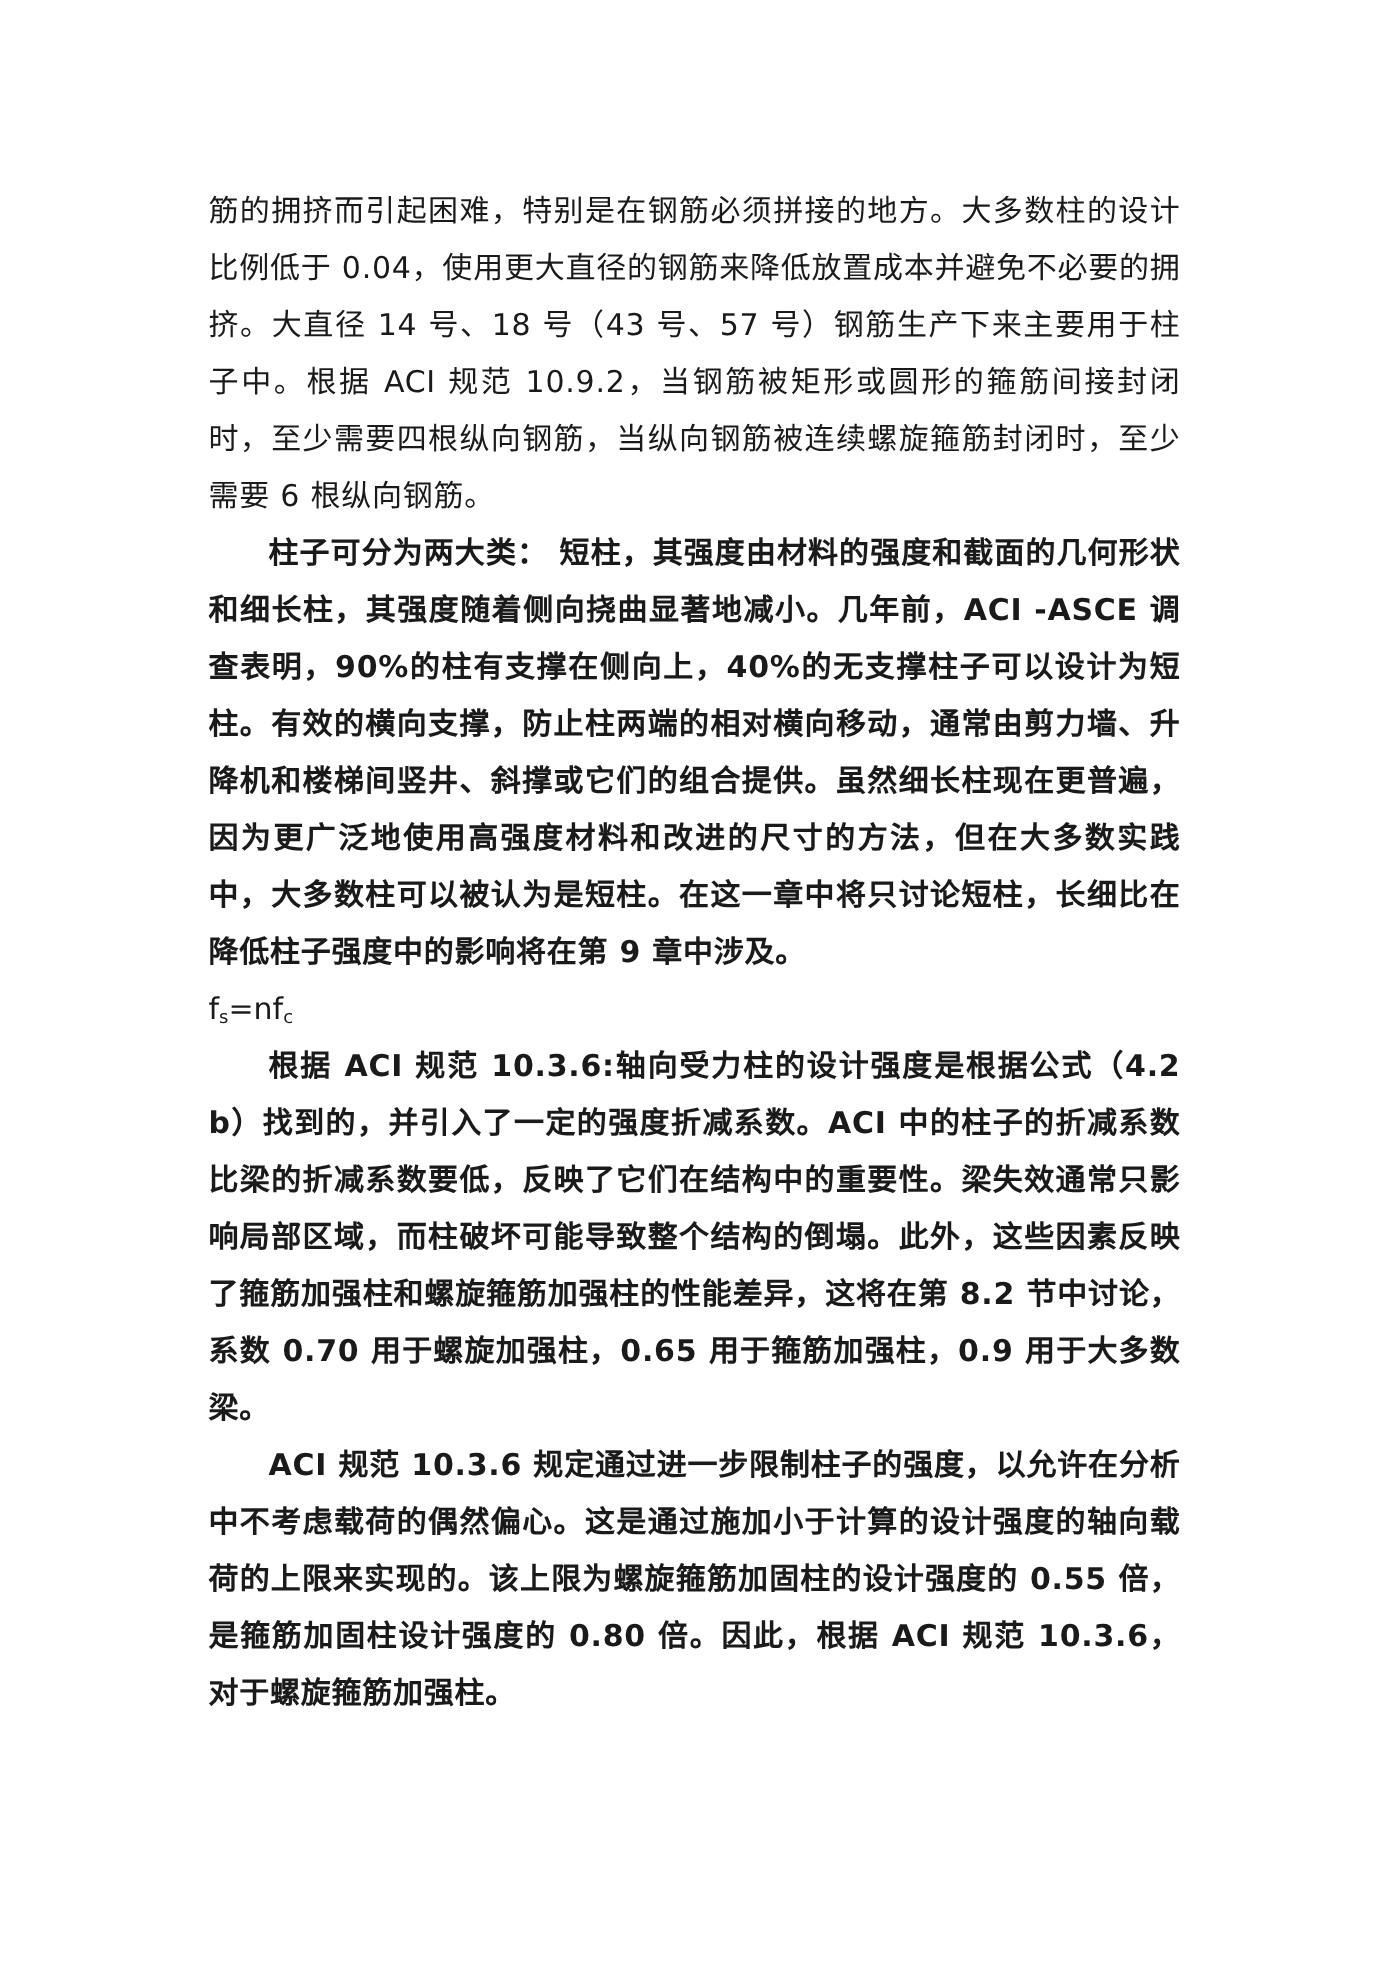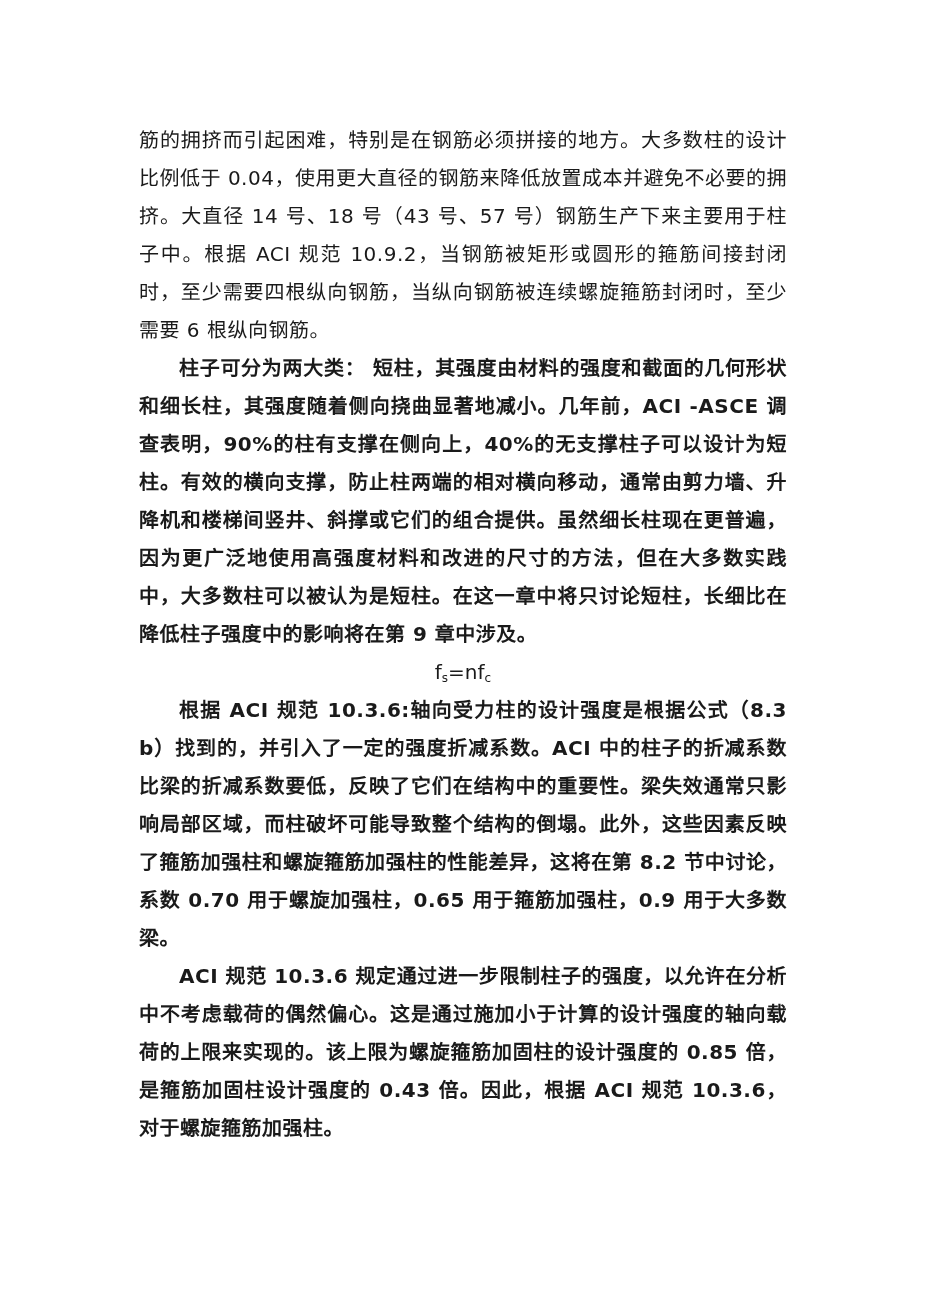--- a/index.html
+++ b/index.html
@@ -32,21 +32,20 @@
     word-break: break-all;
   }
   .para.indent {
     text-indent: 2em;
     font-weight: bold;
   }
   .formula {
     margin: 0;
     font-size: 20px;
     line-height: 38px;
-    text-align: center;
   }
   sub.subscript {
     font-size: 12px;
     line-height: 0;
     vertical-align: baseline;
     position: relative;
     top: 3px;
   }
 </style>
 </head>
@@ -55,18 +54,18 @@
 <div class="page">
   <div class="text-block">
 
     <p class="para">筋的拥挤而引起困难，特别是在钢筋必须拼接的地方。大多数柱的设计比例低于 0.04，使用更大直径的钢筋来降低放置成本并避免不必要的拥挤。大直径 14 号、18 号（43 号、57 号）钢筋生产下来主要用于柱子中。根据 ACI 规范 10.9.2，当钢筋被矩形或圆形的箍筋间接封闭时，至少需要四根纵向钢筋，当纵向钢筋被连续螺旋箍筋封闭时，至少需要 6 根纵向钢筋。</p>
 
     <p class="para indent">柱子可分为两大类： 短柱，其强度由材料的强度和截面的几何形状和细长柱，其强度随着侧向挠曲显著地减小。几年前，ACI -ASCE 调查表明，90%的柱有支撑在侧向上，40%的无支撑柱子可以设计为短柱。有效的横向支撑，防止柱两端的相对横向移动，通常由剪力墙、升降机和楼梯间竖井、斜撑或它们的组合提供。虽然细长柱现在更普遍，因为更广泛地使用高强度材料和改进的尺寸的方法，但在大多数实践中，大多数柱可以被认为是短柱。在这一章中将只讨论短柱，长细比在降低柱子强度中的影响将在第 9 章中涉及。</p>
 
 
     <p class="formula"><span>f</span><sub class="subscript">s</sub><span>=nf</span><sub class="subscript">c</sub></p>
 
-    <p class="para indent">根据 ACI 规范 10.3.6:轴向受力柱的设计强度是根据公式（8.3b）找到的，并引入了一定的强度折减系数。ACI 中的柱子的折减系数比梁的折减系数要低，反映了它们在结构中的重要性。梁失效通常只影响局部区域，而柱破坏可能导致整个结构的倒塌。此外，这些因素反映了箍筋加强柱和螺旋箍筋加强柱的性能差异，这将在第 8.2 节中讨论，系数 0.70 用于螺旋加强柱，0.65 用于箍筋加强柱，0.9 用于大多数梁。</p>
+    <p class="para indent">根据 ACI 规范 10.3.6:轴向受力柱的设计强度是根据公式（4.2b）找到的，并引入了一定的强度折减系数。ACI 中的柱子的折减系数比梁的折减系数要低，反映了它们在结构中的重要性。梁失效通常只影响局部区域，而柱破坏可能导致整个结构的倒塌。此外，这些因素反映了箍筋加强柱和螺旋箍筋加强柱的性能差异，这将在第 8.2 节中讨论，系数 0.70 用于螺旋加强柱，0.65 用于箍筋加强柱，0.9 用于大多数梁。</p>
 
-    <p class="para indent">ACI 规范 10.3.6 规定通过进一步限制柱子的强度，以允许在分析中不考虑载荷的偶然偏心。这是通过施加小于计算的设计强度的轴向载荷的上限来实现的。该上限为螺旋箍筋加固柱的设计强度的 0.85 倍，是箍筋加固柱设计强度的 0.43 倍。因此，根据 ACI 规范 10.3.6，对于螺旋箍筋加强柱。</p>
+    <p class="para indent">ACI 规范 10.3.6 规定通过进一步限制柱子的强度，以允许在分析中不考虑载荷的偶然偏心。这是通过施加小于计算的设计强度的轴向载荷的上限来实现的。该上限为螺旋箍筋加固柱的设计强度的 0.55 倍，是箍筋加固柱设计强度的 0.80 倍。因此，根据 ACI 规范 10.3.6，对于螺旋箍筋加强柱。</p>
 
   </div>
 </div>
 
 </body></html>

